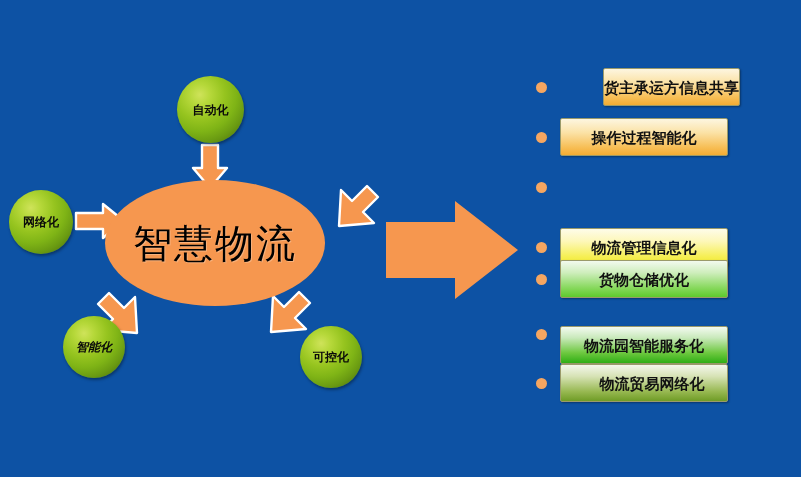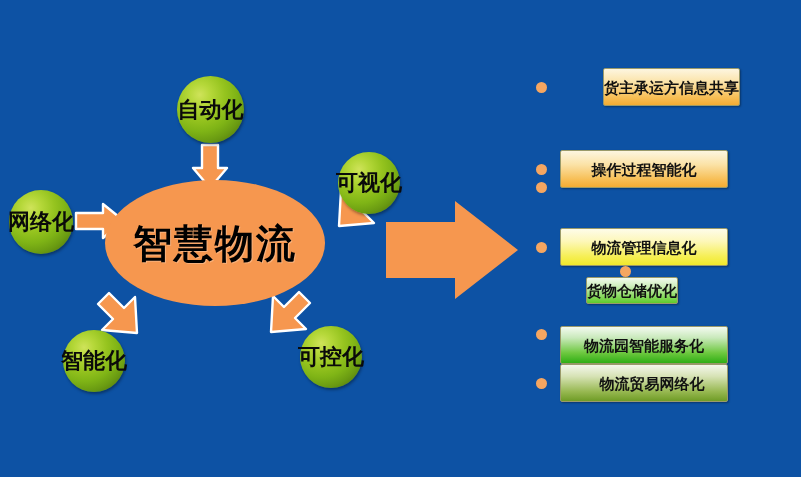--- a/index.html
+++ b/index.html
@@ -34,21 +34,21 @@
     width: 220px;
     height: 126px;
     border-radius: 50%;
     background: #f6974f;
     display: flex;
     align-items: center;
     justify-content: center;
   }
   .core-label {
     font-size: 39px;
-    font-weight: bold;
+    font-weight: normal;
     color: #000;
     letter-spacing: 2px;
     line-height: 1;
     white-space: nowrap;
     text-shadow: 1px 1px 0 rgba(255,255,255,0.25);
   }
 
   
   .node {
     position: absolute;
@@ -61,21 +61,21 @@
         #7fb416 56%,
         #6a9b12 72%,
         #53790e 88%,
         #40600b 100%);
     display: flex;
     align-items: center;
     justify-content: center;
     box-shadow: 1px 2px 3px rgba(0,0,0,0.35);
   }
   .node-label {
-    font-size: 22px;
+    font-size: 12px;
     font-weight: bold;
     color: #0a0a0a;
     white-space: nowrap;
     line-height: 1;
   }
 
   
   .list-wrap {
     position: absolute;
     left: 536px;
@@ -158,58 +158,55 @@
   <div class="core-ellipse">
     <span class="core-label">智慧物流</span>
   </div>
 
   <div class="node" style="left:177px; top:76px; width:67px; height:67px;">
     <span class="node-label">自动化</span>
   </div>
   <div class="node" style="left:9px; top:190px; width:64px; height:64px;">
     <span class="node-label">网络化</span>
   </div>
-  <div class="node" style="left:338px; top:152px; width:62px; height:62px;">
-    <span class="node-label">可视化</span>
-  </div>
-  <div class="node" style="left:63px; top:330px; width:62px; height:62px;">
+  <div class="node" style="left:63px; top:316px; width:62px; height:62px;font-style:italic;">
     <span class="node-label">智能化</span>
   </div>
   <div class="node" style="left:300px; top:326px; width:62px; height:62px;">
     <span class="node-label">可控化</span>
   </div>
 
   <div class="list-wrap">
 
     <div class="list-row" style="top:0px;gap:43px;">
       <span class="bullet"></span>
       <span class="chip tone-amber">
         <span class="chip-label">货主承运方信息共享</span>
       </span>
     </div>
 
-    <div class="list-row" style="top:50px;margin-top:32px;">
+    <div class="list-row" style="top:50px;">
       <span class="bullet"></span>
       <span class="chip tone-amber">
         <span class="chip-label">操作过程智能化</span>
       </span>
     </div>
 
     <div class="list-row" style="top:100px;">
       <span class="bullet"></span>
     </div>
 
     <div class="list-row" style="top:160px;">
       <span class="bullet"></span>
       <span class="chip tone-yellow">
         <span class="chip-label">物流管理信息化</span>
       </span>
     </div>
 
-    <div class="list-row" style="top:198px;flex-direction:column;">
+    <div class="list-row" style="top:192px;">
       <span class="bullet"></span>
       <span class="chip tone-green">
         <span class="chip-label">货物仓储优化</span>
       </span>
     </div>
 
     <div class="list-row" style="top:247px;">
       <span class="bullet"></span>
       <span class="chip tone-green2">
         <span class="chip-label">物流园智能服务化</span>

